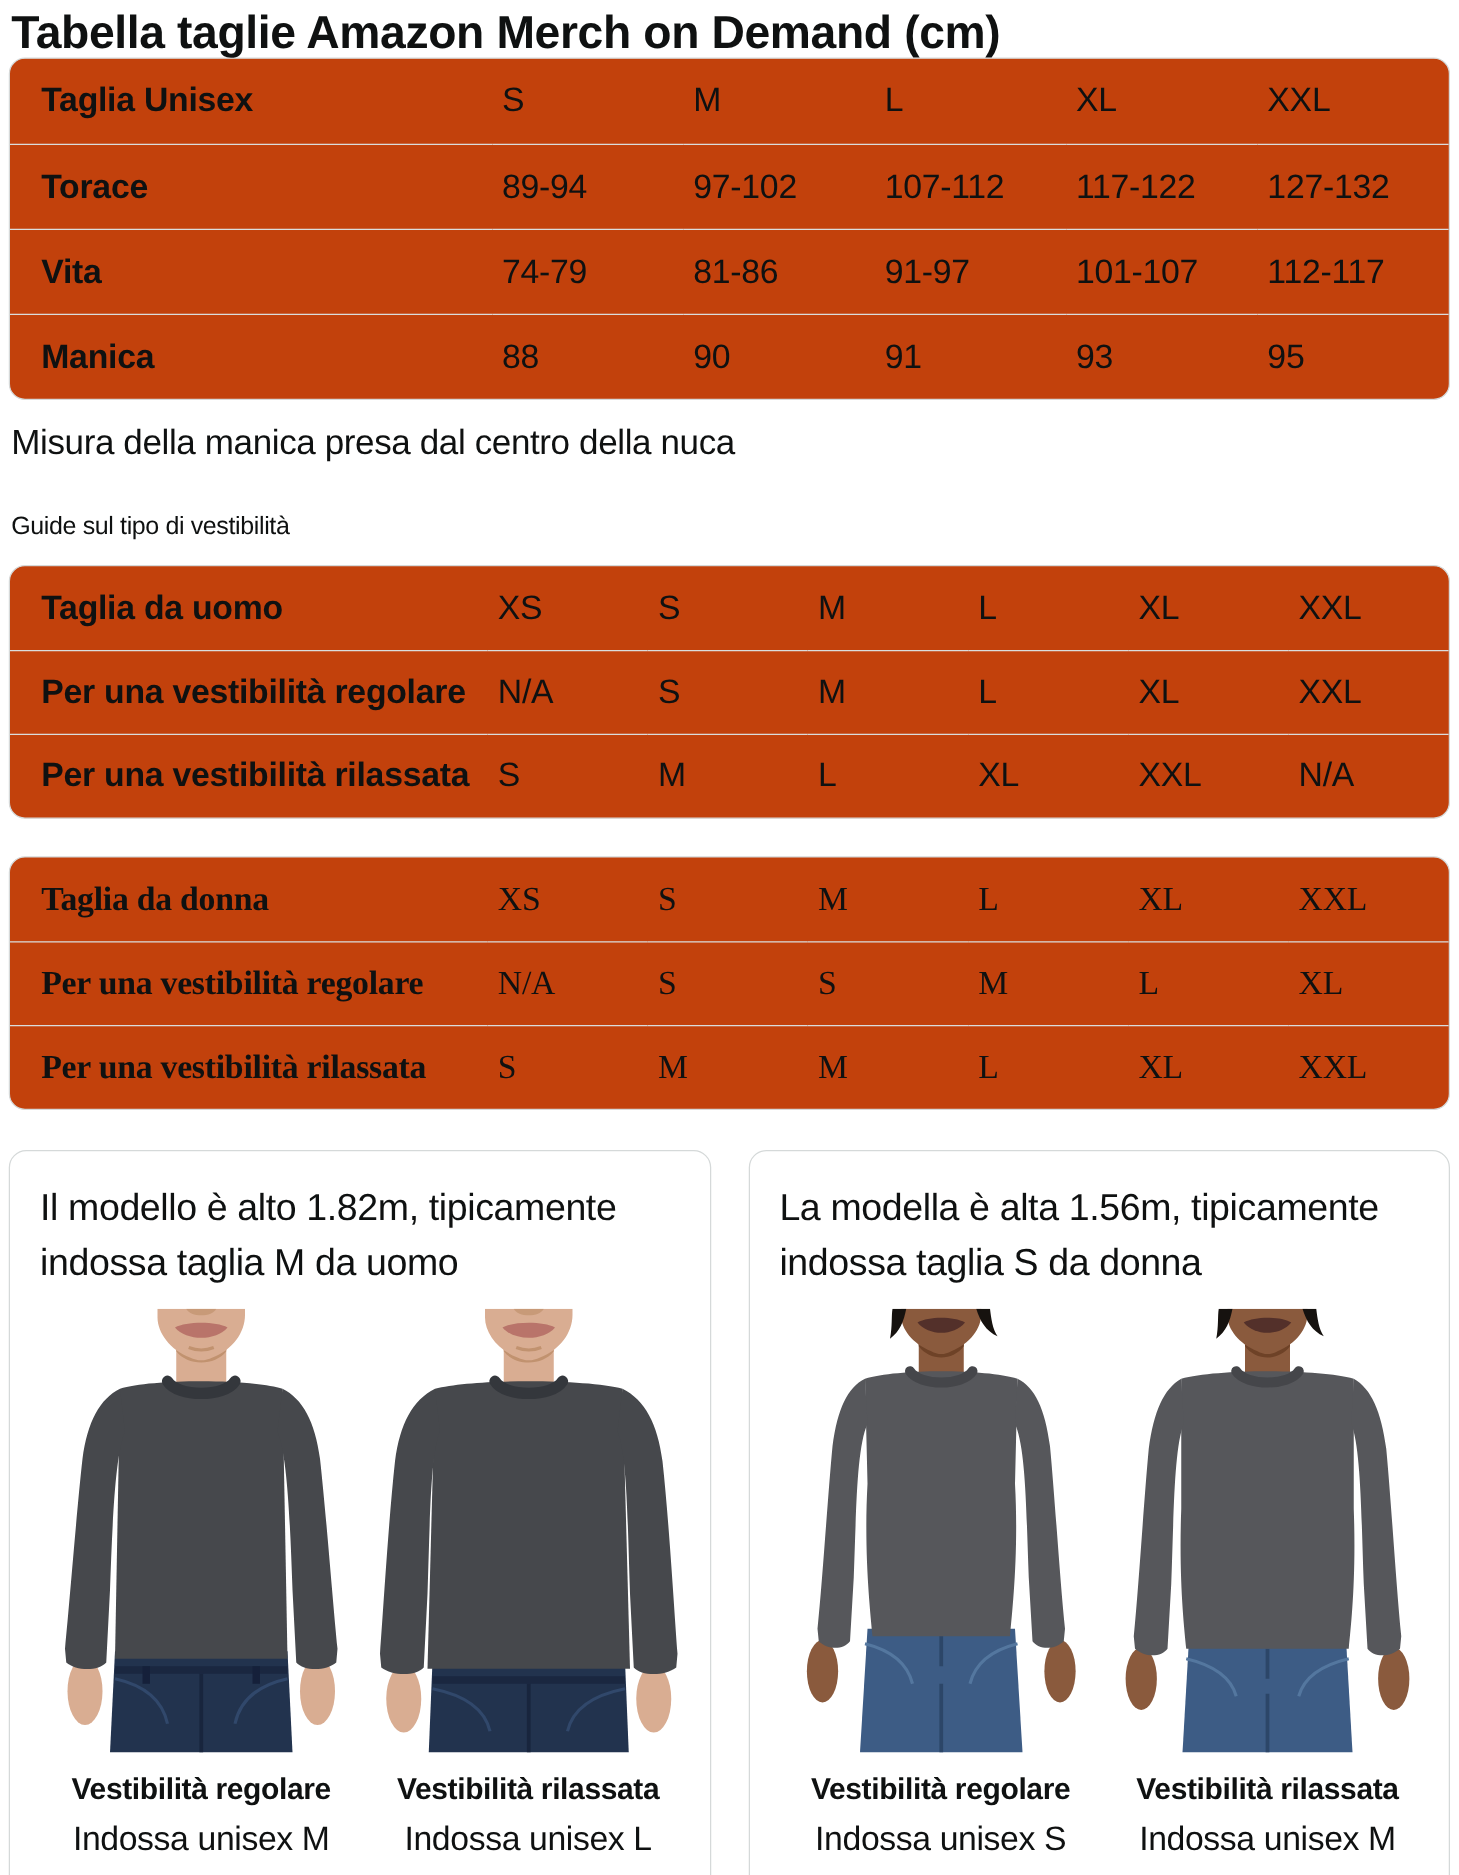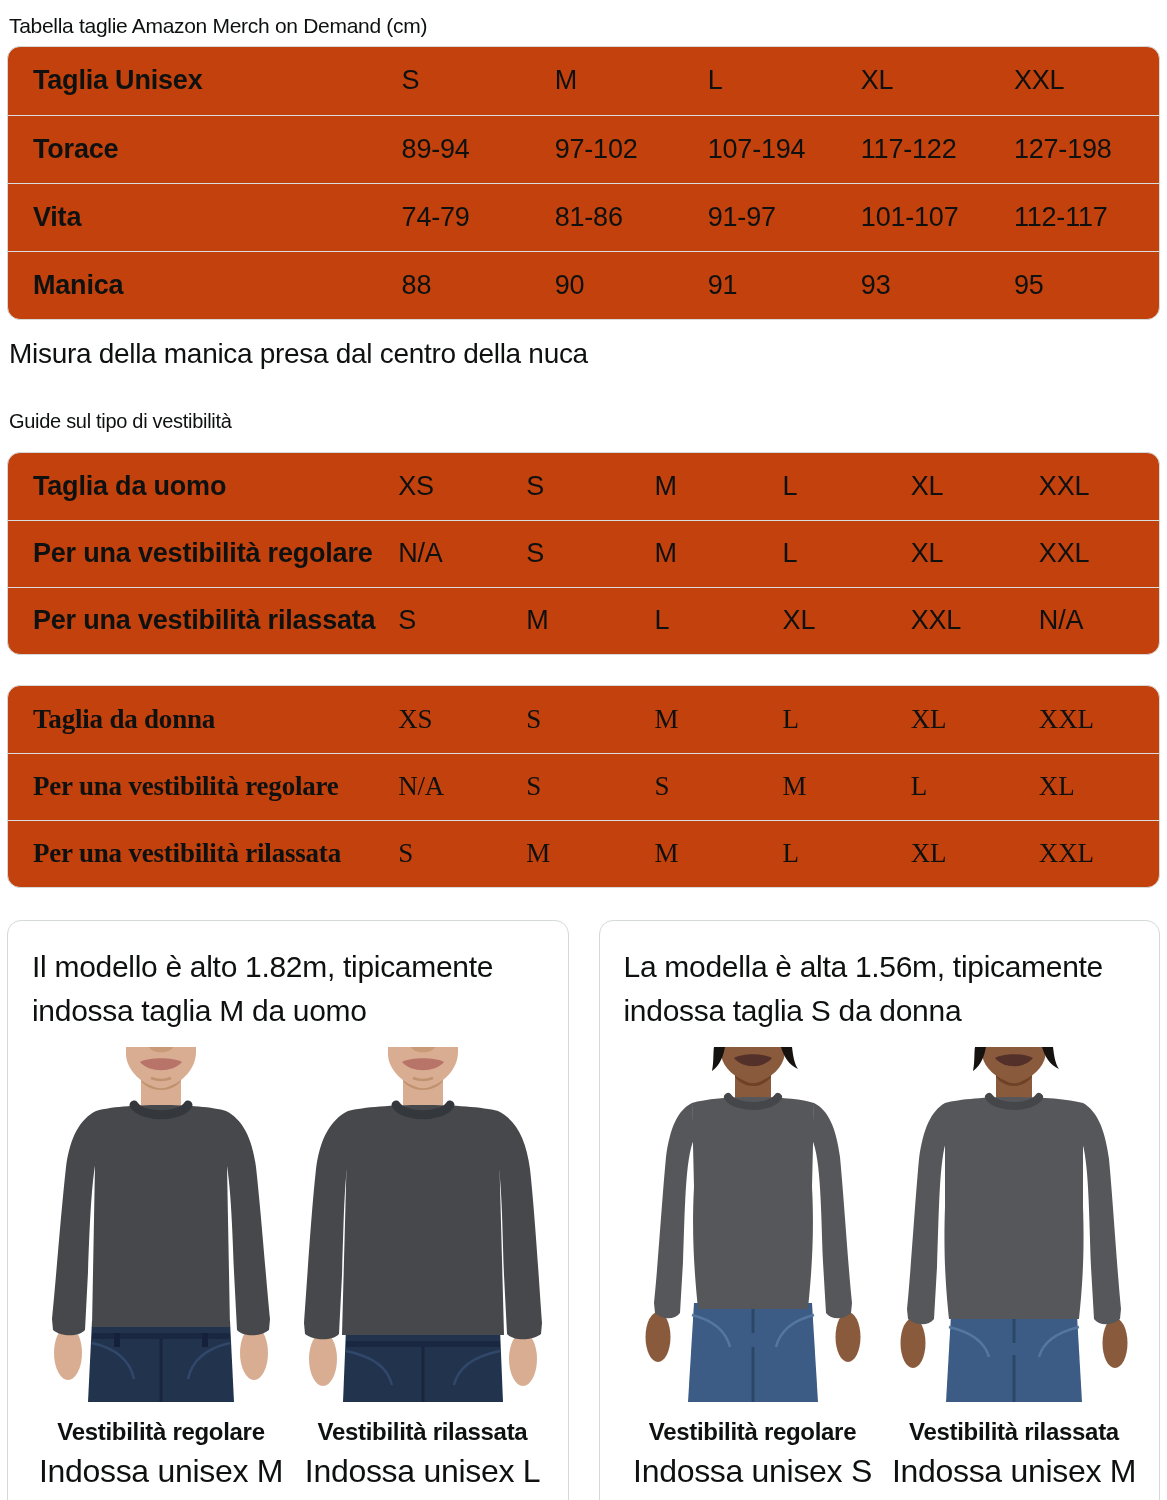--- a/index.html
+++ b/index.html
@@ -5,21 +5,21 @@
   * { box-sizing: border-box; }
   html,body { margin:0; padding:0; background:#fff; }
   body {
     width:1167px; height:1500px; overflow:hidden;
     font-family:"Liberation Sans", sans-serif;
     color:#0f1111;
   }
   .inner { padding:5px 7px 0 7px; }
 
   .page-title {
-    font-size:21px; font-weight:400; line-height:41px;
+    font-size:37px; font-weight:700; line-height:41px;
     margin:0 0 0 2px; letter-spacing:-0.3px;
   }
 
   .tablewrap {
     border:1px solid #d5d9d9; border-radius:13px;
     overflow:hidden; background:#c2410c;
   }
   table { width:100%; border-collapse:collapse; }
   td {
     height:68px; font-size:27px; color:#0f1111;
@@ -41,21 +41,21 @@
   .cards { display:flex; gap:30px; margin-top:32px; }
   .card {
     flex:1; border:1px solid #d5d9d9; border-radius:14px;
     padding:24px 16px 18px 24px; height:623px; background:#fff;
   }
   .card-desc { font-size:30px; line-height:44px; min-height:88px; letter-spacing:-0.3px; padding-right:20px; }
   .photos { display:flex; justify-content:space-between; margin-top:14px; padding:0 4px; }
   .photo { width:250px; text-align:center; }
   svg.fig { width:250px; height:355px; display:block; }
   .cap-bold { font-size:24px; font-weight:700; margin-top:13px; line-height:33px; letter-spacing:-0.3px; }
-  .cap-sub { font-size:32px; font-weight:400; margin-top:7px; line-height:33px; letter-spacing:-0.3px; }
+  .cap-sub { font-size:27px; font-weight:400; margin-top:7px; line-height:33px; letter-spacing:-0.3px; }
 
   
   .m-skin { fill:#d9ad92; }
   .m-shirt { fill:#46484c; }
   .m-collar { stroke:#34373c; }
   .m-jeans { fill:#22334e; }
   .f-skin { fill:#8a5a3d; }
   .f-shirt { fill:#56575b; }
   .f-collar { stroke:#45464a; }
   .f-jeans { fill:#3d5c85; }
@@ -83,23 +83,23 @@
         <td class="val">S</td>
         <td class="val">M</td>
         <td class="val">L</td>
         <td class="val">XL</td>
         <td class="val">XXL</td>
       </tr>
       <tr class="sep">
         <td class="lab">Torace</td>
         <td class="val">89-94</td>
         <td class="val">97-102</td>
-        <td class="val">107-194</td>
+        <td class="val">107-112</td>
         <td class="val">117-122</td>
-        <td class="val">127-198</td>
+        <td class="val">127-132</td>
       </tr>
       <tr class="sep">
         <td class="lab">Vita</td>
         <td class="val">74-79</td>
         <td class="val">81-86</td>
         <td class="val">91-97</td>
         <td class="val">101-107</td>
         <td class="val">112-117</td>
       </tr>
       <tr class="sep">

